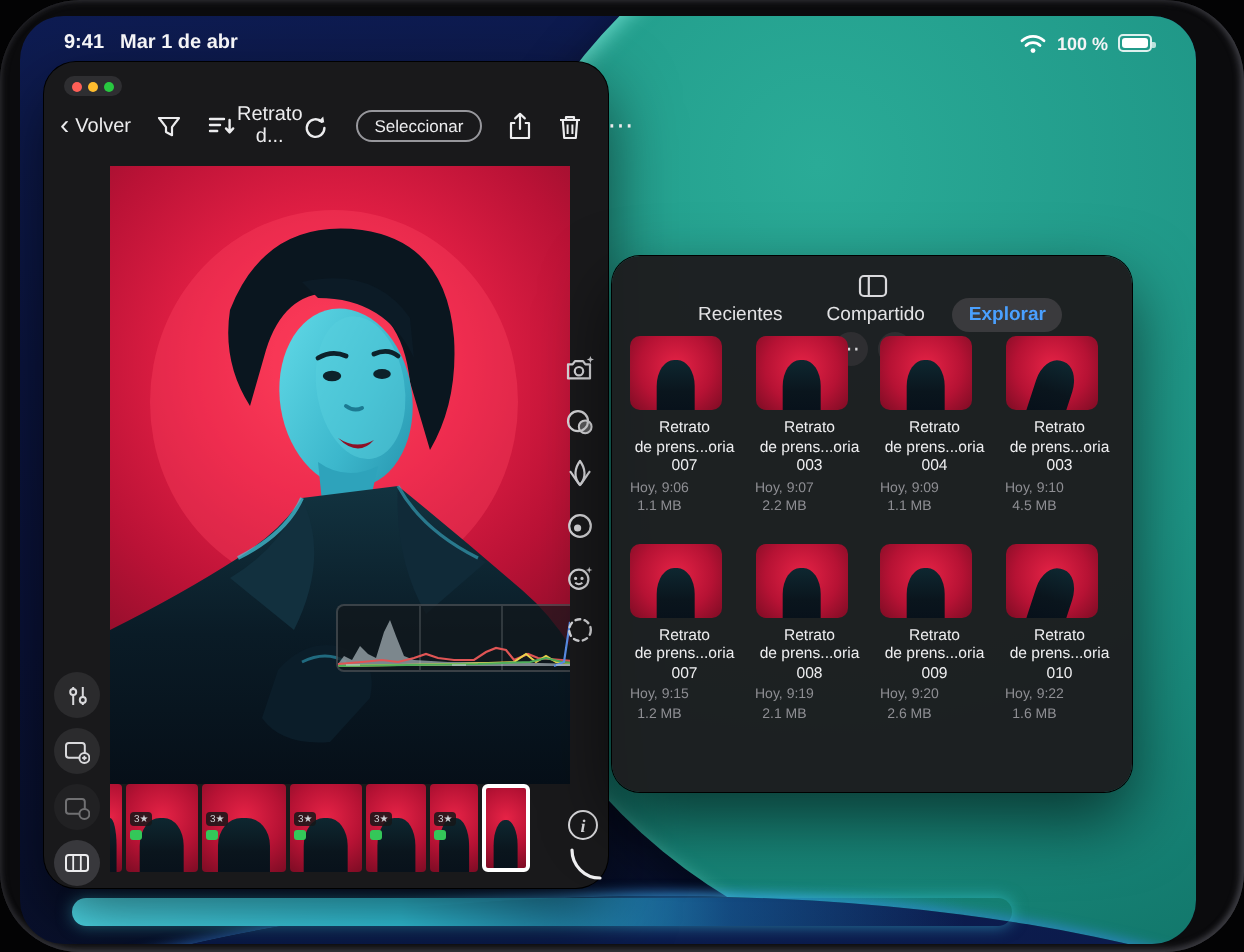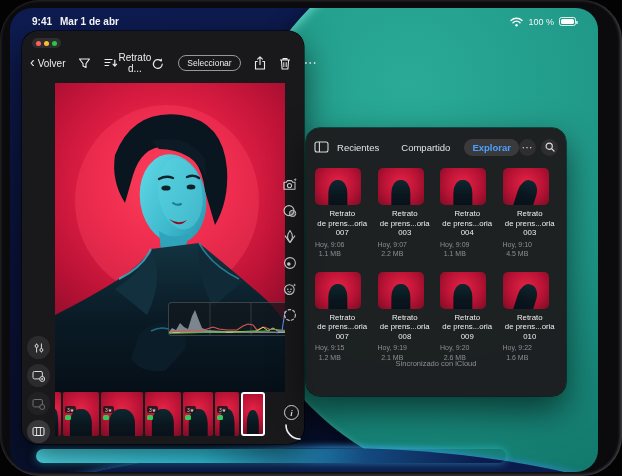--- a/index.html
+++ b/index.html
@@ -17,21 +17,21 @@
     box-shadow:inset 0 4px 10px rgba(150,255,240,.55), -6px 8px 20px rgba(0,0,0,.35);}
   .wp-bottom{position:absolute;left:-70px;top:440px;width:780px;height:300px;border-radius:50% 50% 0 0/120px 120px 0 0;
     background:linear-gradient(180deg,#0c1c4f 0%,#081028 100%);box-shadow:0 -2px 6px rgba(60,140,245,.55);}
   .wp-cyan{position:absolute;left:26px;top:441px;width:470px;height:14px;border-radius:9px;
     background:linear-gradient(90deg,#54ecfc 0%,#36d8f2 35%,rgba(33,160,220,.35) 70%,rgba(20,60,130,0) 95%);
     box-shadow:0 0 8px rgba(70,225,250,.5);}
   
   .statusbar{position:absolute;left:22px;right:22px;top:6px;height:15px;display:flex;
     justify-content:space-between;align-items:center;color:#f4f4f6;font-size:10px;font-weight:700;z-index:5;}
   .sb-left{display:flex;gap:8px;}
-  .sb-right{display:flex;gap:5px;align-items:center;font-weight:400;}
+  .sb-right{display:flex;gap:5px;align-items:center;font-weight:700;}
   .batt{position:relative;width:17px;height:8.5px;border:1px solid rgba(255,255,255,.85);border-radius:2.5px;}
   .batt i{position:absolute;inset:1px;background:#fff;border-radius:1.5px;}
   .batt u{position:absolute;right:-3px;top:2.5px;width:1.6px;height:3.5px;background:rgba(255,255,255,.7);border-radius:0 1px 1px 0;}
   
   .window{position:absolute;background:#19191b;border-radius:16px;box-shadow:0 14px 34px rgba(0,0,0,.6),0 0 0 .5px #000;}
   
   .editor{left:12px;top:23px;width:282px;height:413px;}
   .traffic{position:absolute;left:10px;top:7px;display:flex;gap:3px;background:#2e2e31;border-radius:6px;padding:2.5px 4px;}
   .traffic i{width:5px;height:5px;border-radius:50%;}
   .tl-r{background:#ff5f57;}.tl-y{background:#febc2e;}.tl-g{background:#28c840;}
@@ -69,21 +69,21 @@
   .fthumb.sel{border:2px solid #fff;border-radius:3px;}
   .fbadge{position:absolute;left:2px;top:14px;z-index:2;display:flex;flex-direction:column;gap:1.5px;align-items:flex-start;}
   .fbadge .pillb{background:rgba(22,22,24,.85);color:#cfcfd3;font-size:5px;line-height:6px;padding:.5px 2px;border-radius:2px;}
   .fbadge .grn{width:5.5px;height:5.5px;border-radius:1.5px;background:#34c759;}
   .infobtn{position:absolute;right:5px;top:374px;width:15px;height:15px;border-radius:50%;
     border:1px solid #d9d9dc;color:#d9d9dc;font-size:9px;font-style:italic;font-weight:700;
     display:flex;align-items:center;justify-content:center;font-family:"Liberation Serif",serif;}
   .arc{position:absolute;right:2px;top:392px;}
   
   .browser{left:296px;top:120px;width:260px;height:268px;background:rgba(29,29,31,.97);border-radius:14px;}
-  .bheader{position:absolute;left:8px;right:8px;top:9px;height:20px;display:flex;align-items:center;color:#e7e7e9;}
+  .bheader{position:absolute;left:8px;right:8px;top:9px;height:20px;display:flex;align-items:center;color:#e7e7e9;flex-direction:column;}
   .btabs{flex:1;display:flex;justify-content:center;align-items:center;gap:6px;font-size:9.5px;}
   .btab{padding:3px 8px;border-radius:10px;color:#e3e3e5;}
   .btab.active{background:#3a3a3d;color:#4aa0ff;font-weight:700;}
   .bh-right{display:flex;gap:5px;align-items:center;}
   .roundbtn{width:17px;height:17px;border-radius:50%;background:#2e2e31;display:flex;align-items:center;justify-content:center;color:#d6d6d9;}
   .roundbtn .more-glyph{font-size:11px;}
   .bgrid{position:absolute;left:9px;right:9px;top:40px;display:grid;grid-template-columns:repeat(4,1fr);row-gap:13px;column-gap:8px;}
   .bitem{display:flex;flex-direction:column;align-items:flex-start;text-align:center;}
   .pthumb{position:relative;width:46px;height:37px;border-radius:5px;overflow:hidden;
     background:radial-gradient(circle at 50% 42%,#e62346 0%,#b61234 58%,#7c0c24 100%);margin-bottom:4px;}
@@ -408,19 +408,18 @@
             <span class="bmeta"><span>Hoy, 9:20</span><br><span>2.6 MB</span></span>
           </div>
           <div class="bitem">
             <span class="pthumb tilt"></span>
             <span class="bname"><span>Retrato</span><br><span>de prens...oria 010</span></span>
             <span class="bmeta"><span>Hoy, 9:22</span><br><span>1.6 MB</span></span>
           </div>
         </div>
 
         <div class="bfooter">
-          <div class="sync">Sincronizado con iCloud</div>
         </div>
       </div>
 
     </div>
   </div>
 </div>
 
 </body></html>

